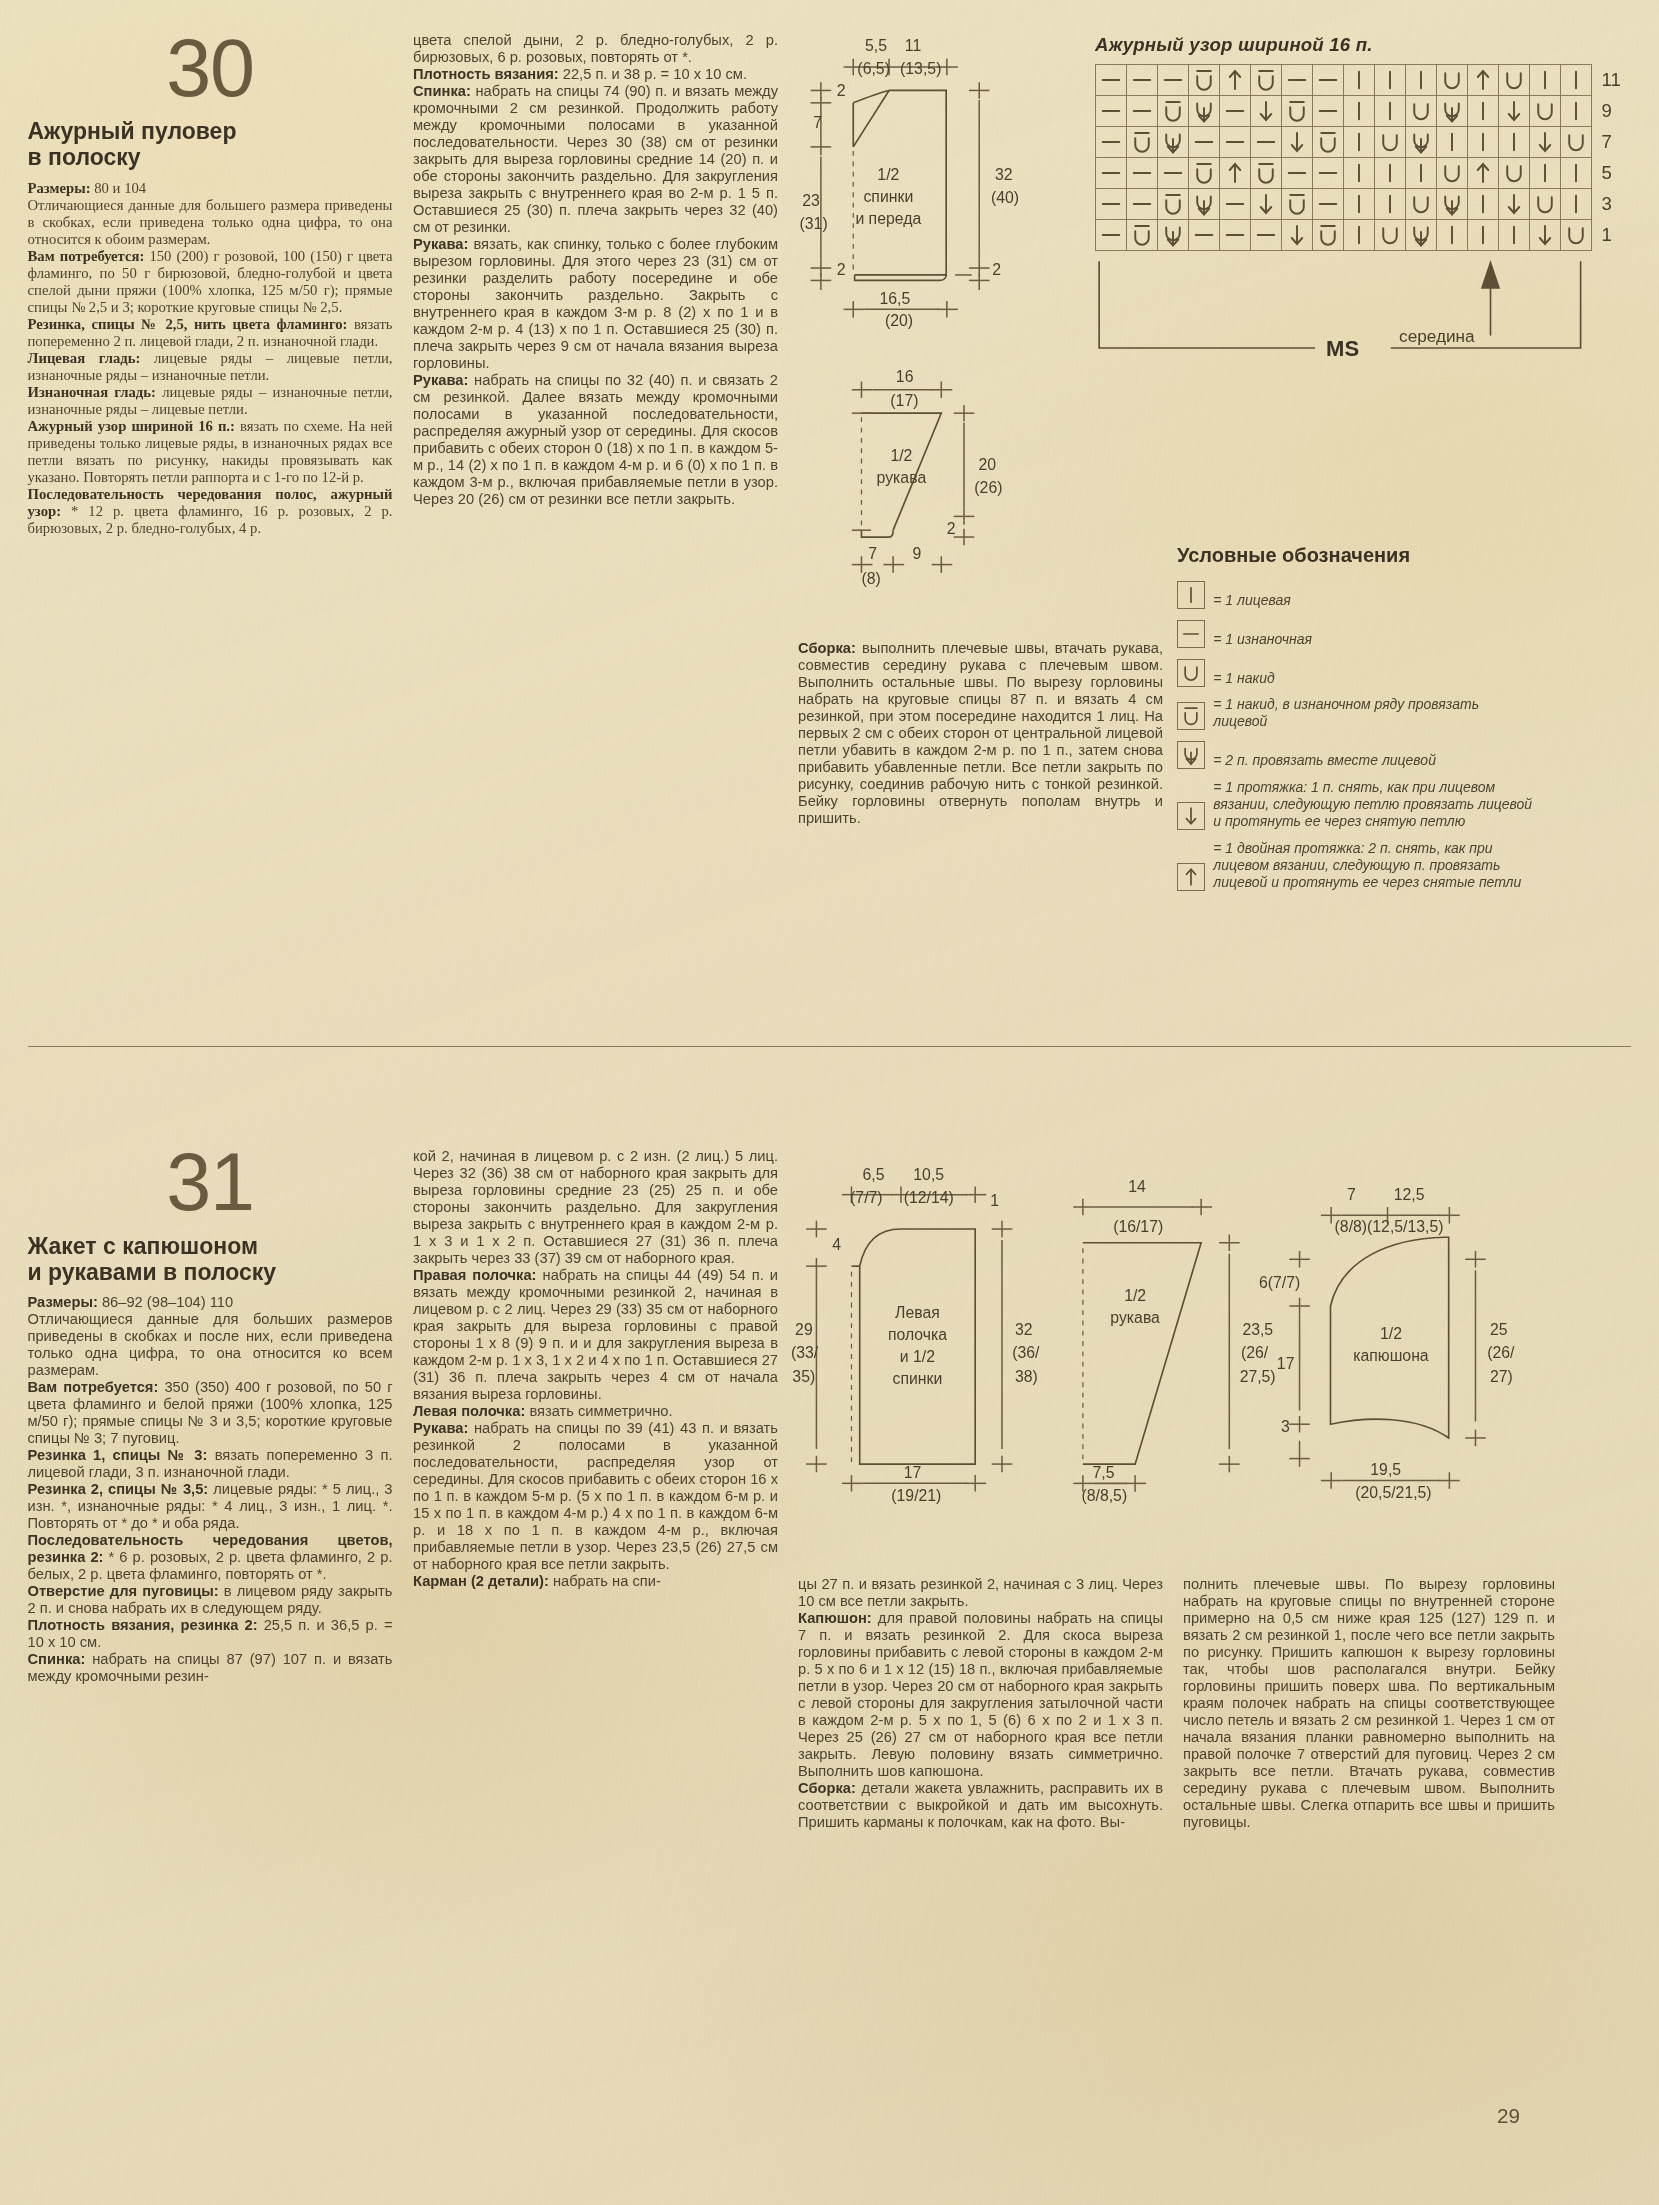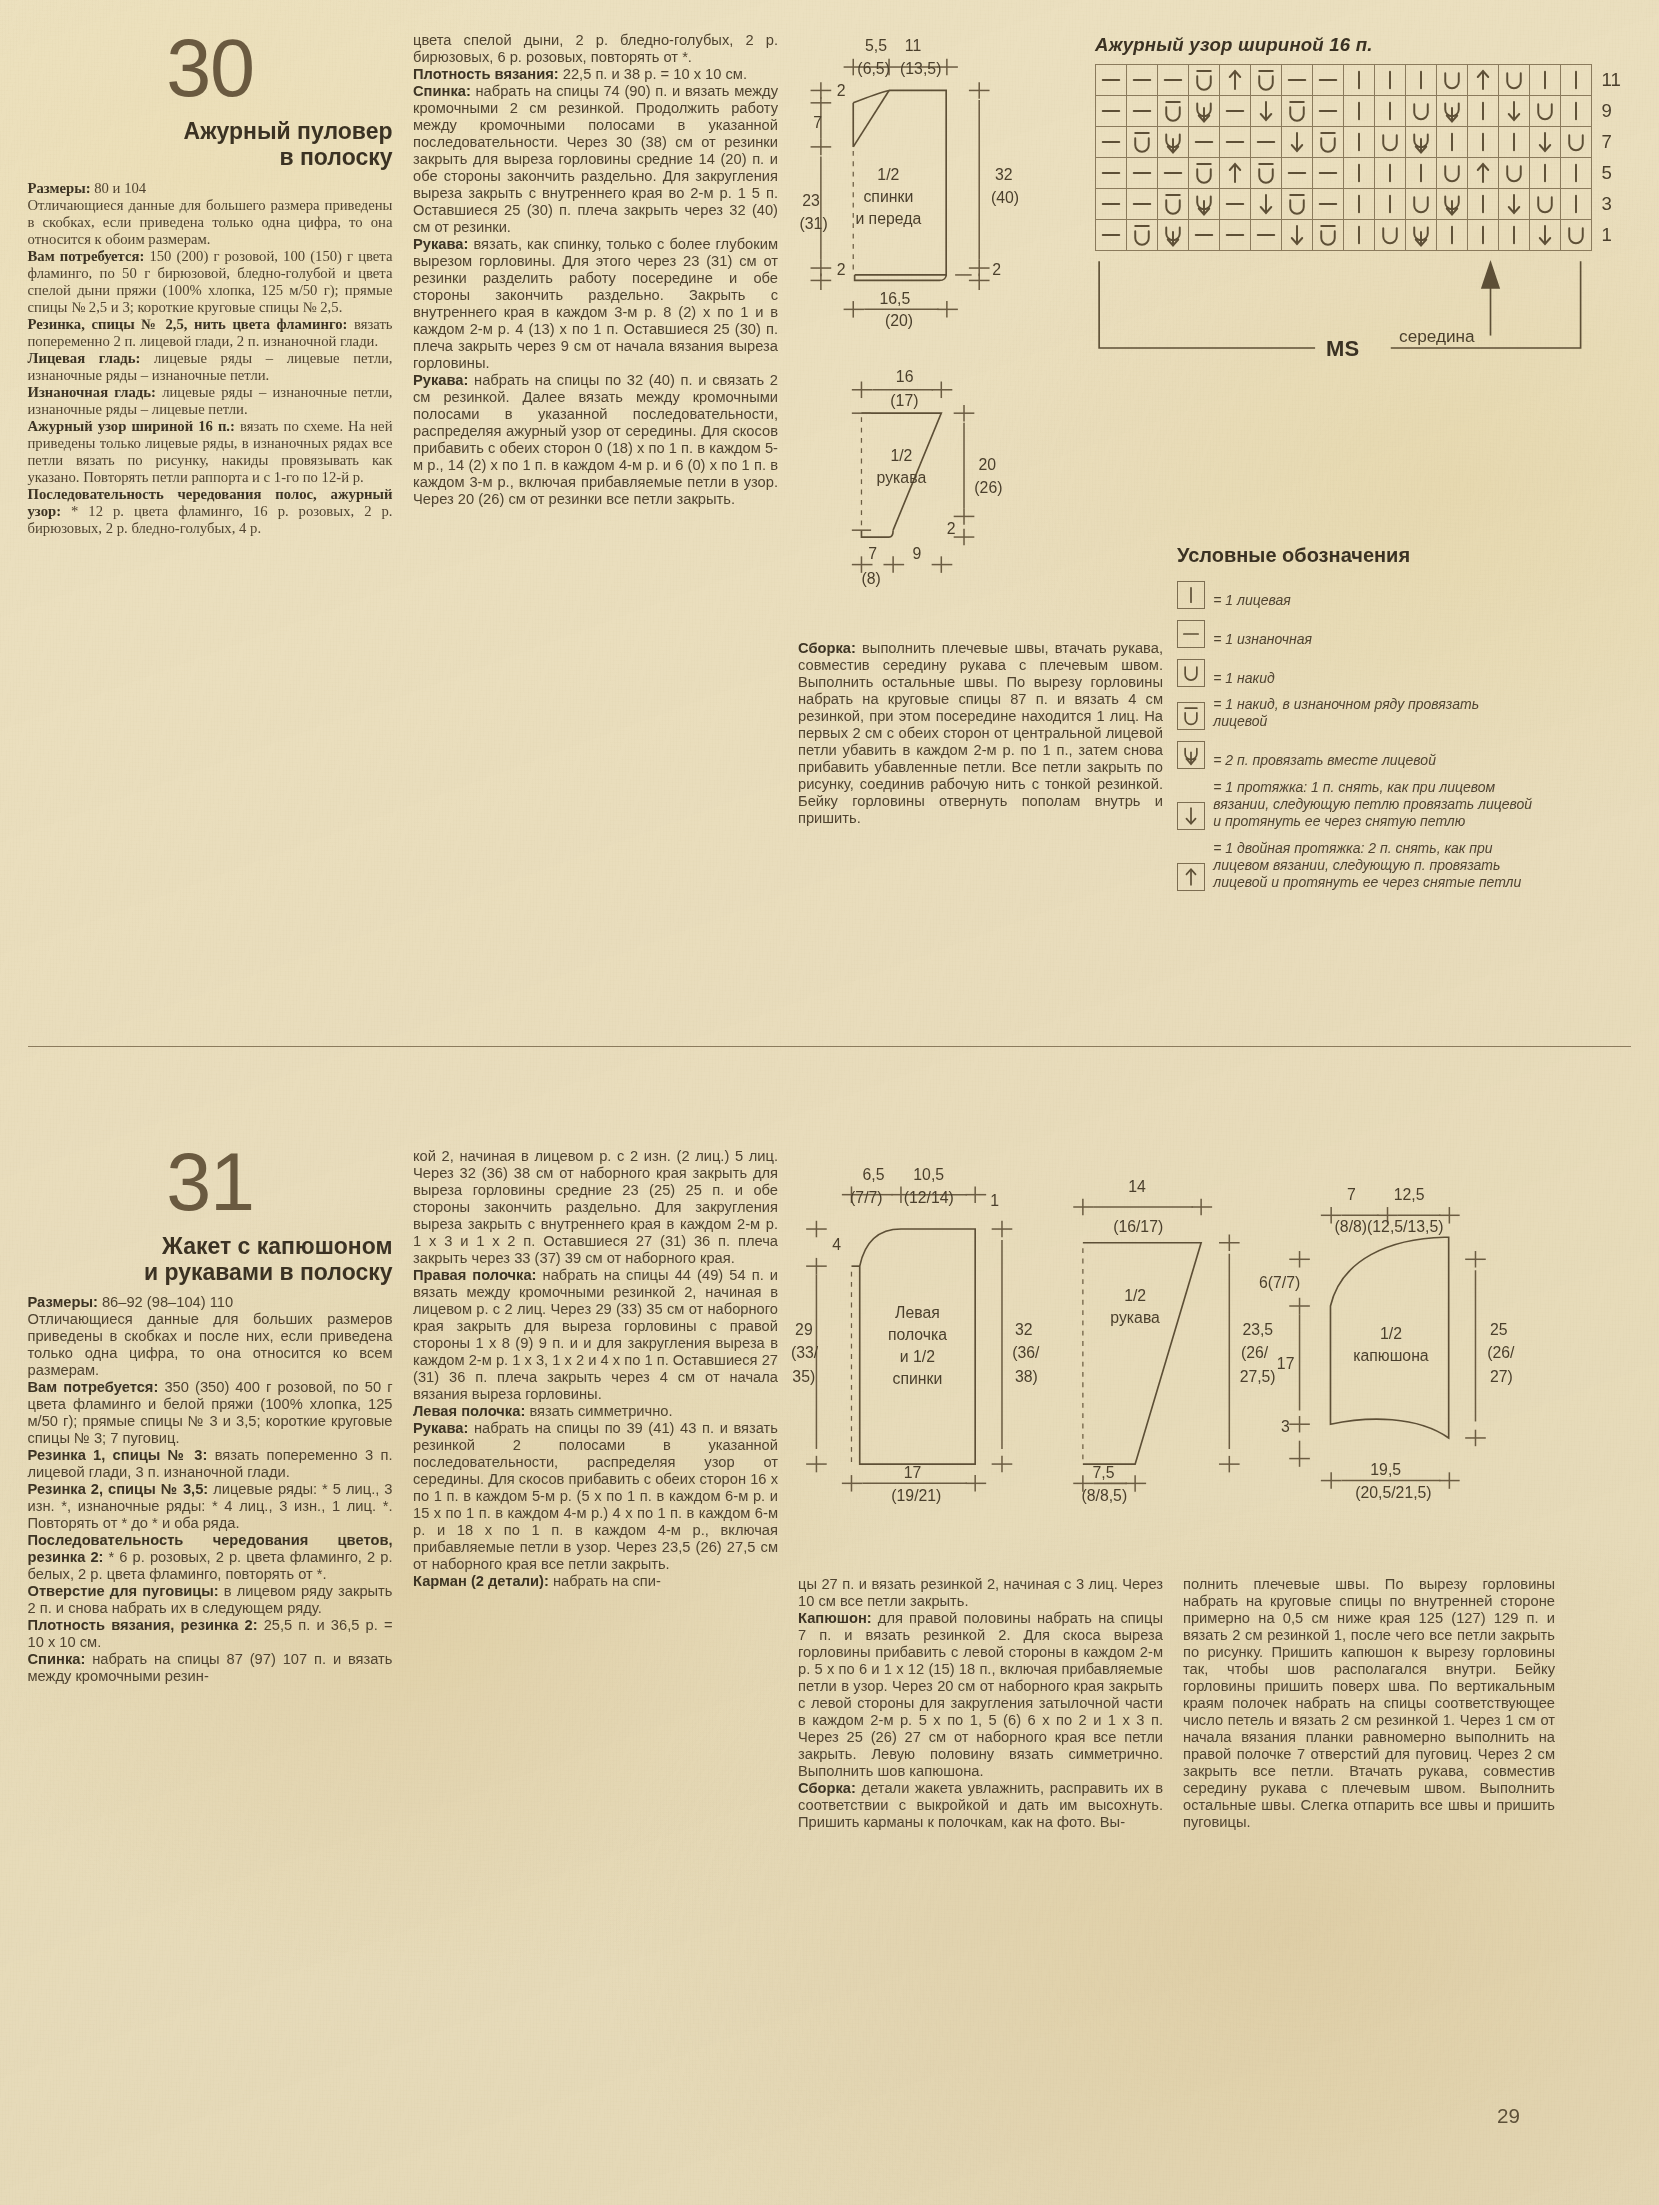--- a/index.html
+++ b/index.html
@@ -40,21 +40,20 @@
     color:#4f4330;
   }
   .body-text b{color:#3d3424;font-weight:bold;}
   .article-num{
     font-size:81px;line-height:1;font-weight:400;
     color:#6a5a40;letter-spacing:-1.4px;
   }
   .article-title{
     font-size:23px;line-height:26px;font-weight:bold;color:#3b3223;
     margin-top:9.6px;
-    text-align:right;
   }
   .divider{
     position:absolute;height:1.4px;background:#7a6a4c;opacity:.85;
   }
   .page-num{
     position:absolute;font-size:20.6px;color:#5d5038;font-weight:400;
   }
 
   
   .sch{position:absolute;}

